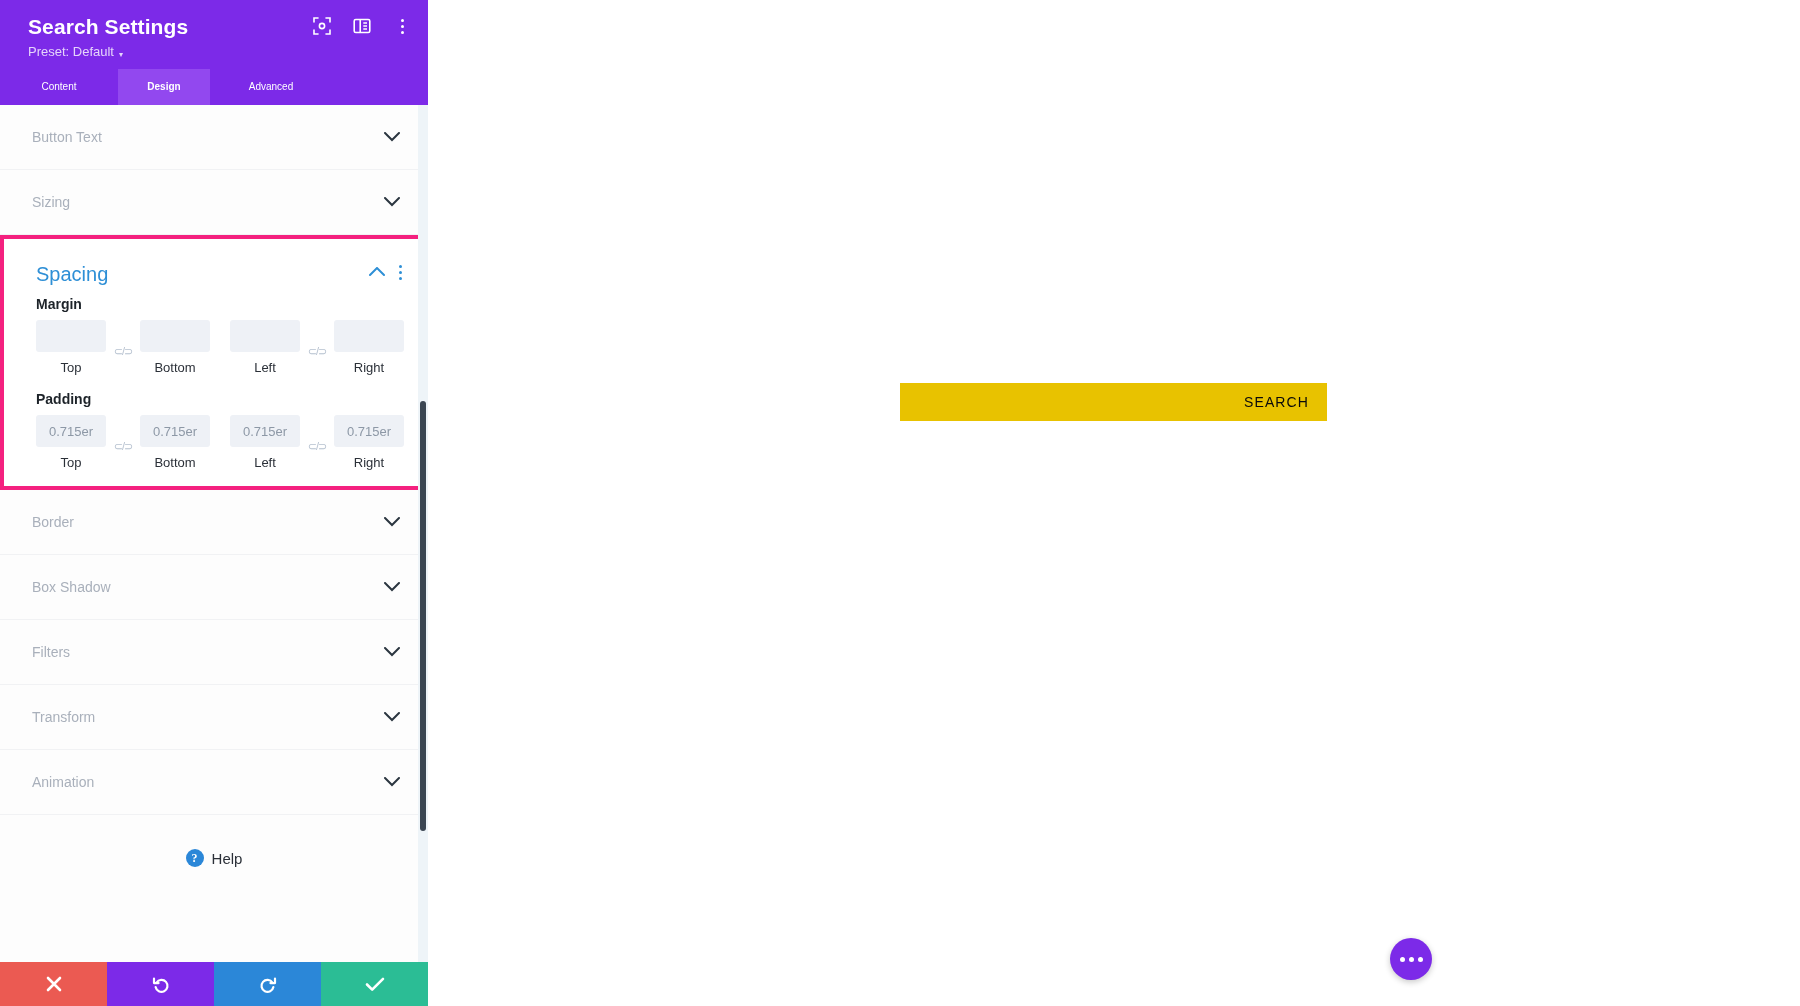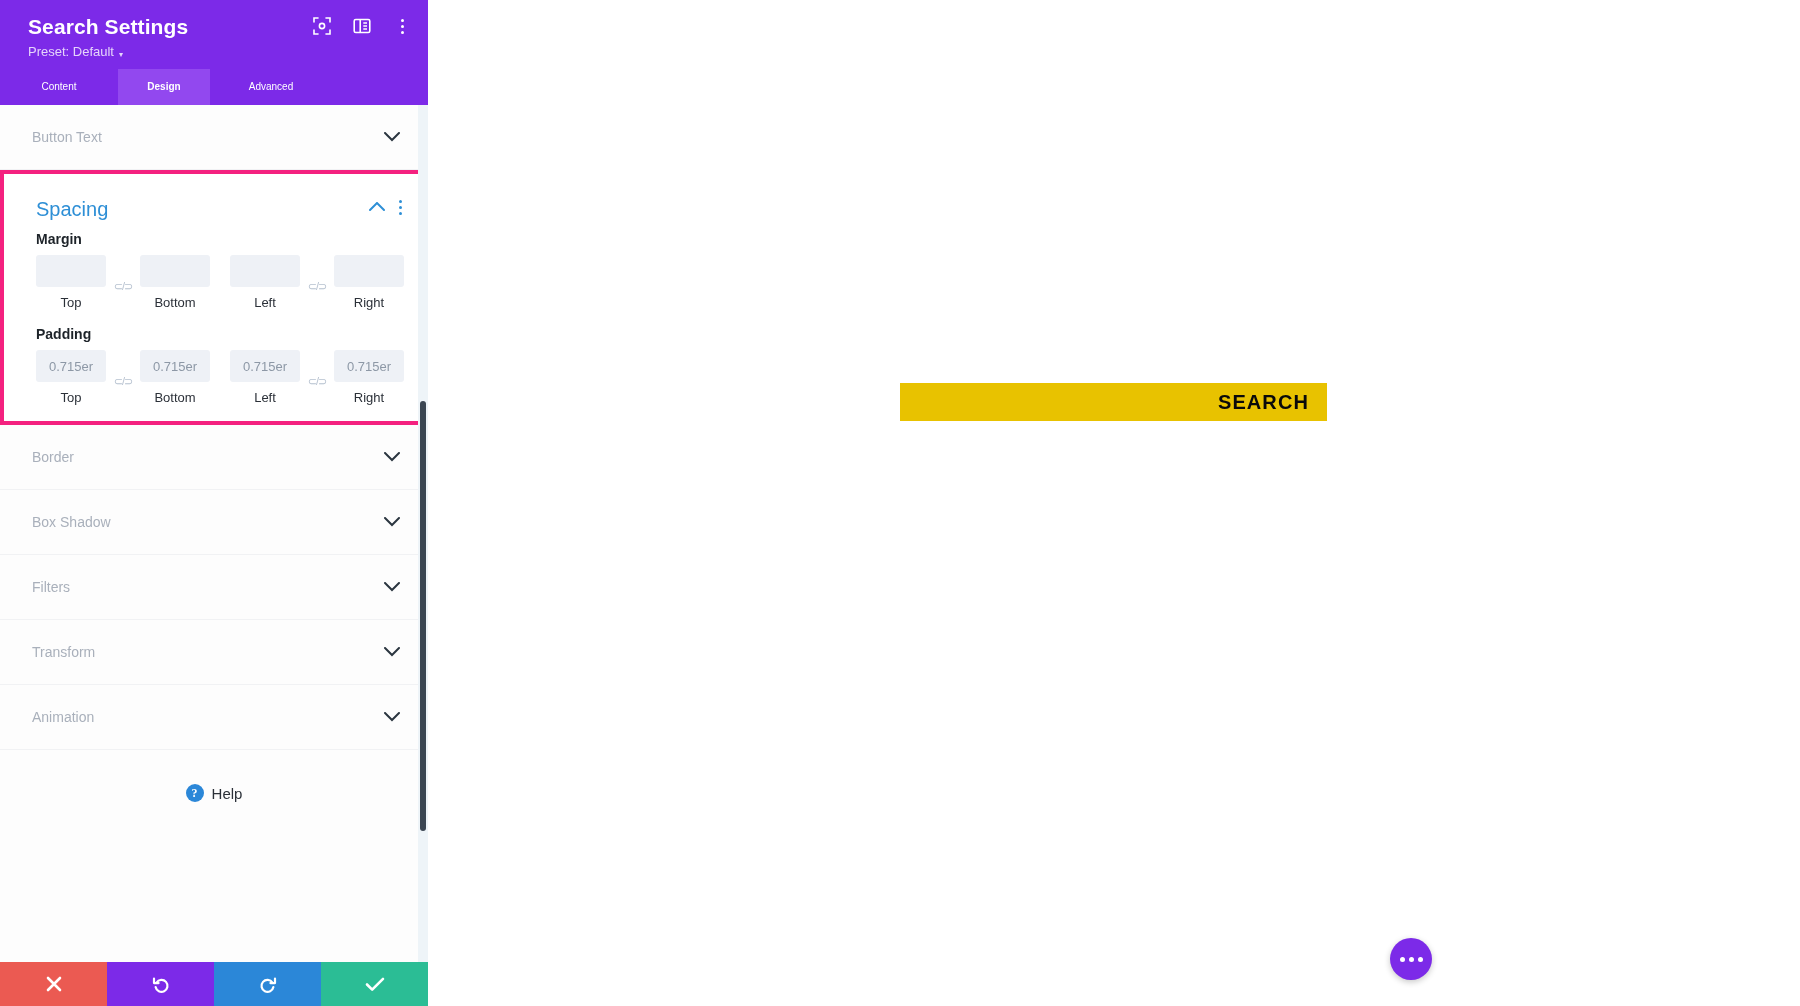--- a/index.html
+++ b/index.html
@@ -22,21 +22,21 @@
     width: 427px; height: 38px;
     background: #e8c200;
     display: flex; align-items: center; justify-content: flex-end;
   }
   .search-input-area { flex: 1 1 auto; height: 100%; }
   .search-btn {
     height: 100%;
     display: flex; align-items: center;
     padding: 0 18px 0 10px;
     color: #0a0a0a;
-    font-size: 20px; font-weight: bold; letter-spacing: 1.1px;
+    font-size: 14px; font-weight: normal; letter-spacing: 1.1px;
     font-family: "Liberation Sans", sans-serif;
   }
   .fab {
     position: absolute; left: 962px; top: 938px;
     width: 42px; height: 42px; border-radius: 50%;
     background: #7c2ae8;
     display: flex; align-items: center; justify-content: center;
     gap: 4px;
     box-shadow: 0 2px 6px rgba(0,0,0,.22);
   }
@@ -219,20 +219,28 @@
 
       <div class="section">
         <span class="section-title">Button Text</span>
         <span class="chev">
           <svg width="16" height="10" viewBox="0 0 16 10">
               <path d="M1 1l7 7 7-7" stroke="#2b3640" stroke-width="2" fill="none" stroke-linecap="round"></path>
             </svg>
         </span>
       </div>
 
+      <div class="section">
+        <span class="section-title">Sizing</span>
+        <span class="chev">
+          <svg width="16" height="10" viewBox="0 0 16 10">
+              <path d="M1 1l7 7 7-7" stroke="#2b3640" stroke-width="2" fill="none" stroke-linecap="round"></path>
+            </svg>
+        </span>
+      </div>
 
       <div class="spacing-wrap">
         <div class="spacing-head">
           <span class="spacing-title">Spacing</span>
           <span class="spacing-head-icons">
             <span class="caret-up">
               <svg width="16" height="10" viewBox="0 0 16 10">
                   <path d="M1 8l7-7 7 7" stroke="#2e8fd6" stroke-width="2" fill="none" stroke-linecap="round"></path>
                 </svg>
             </span>

